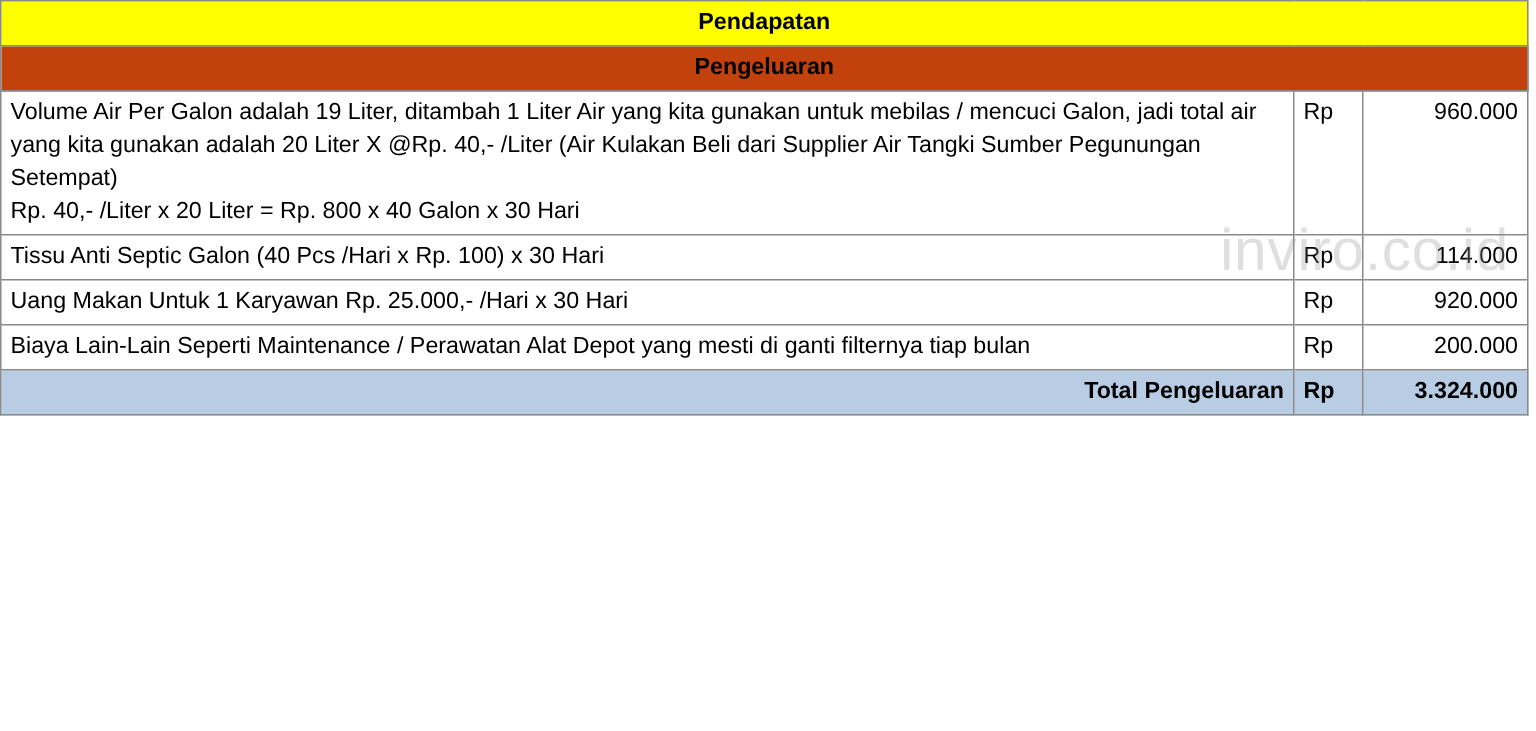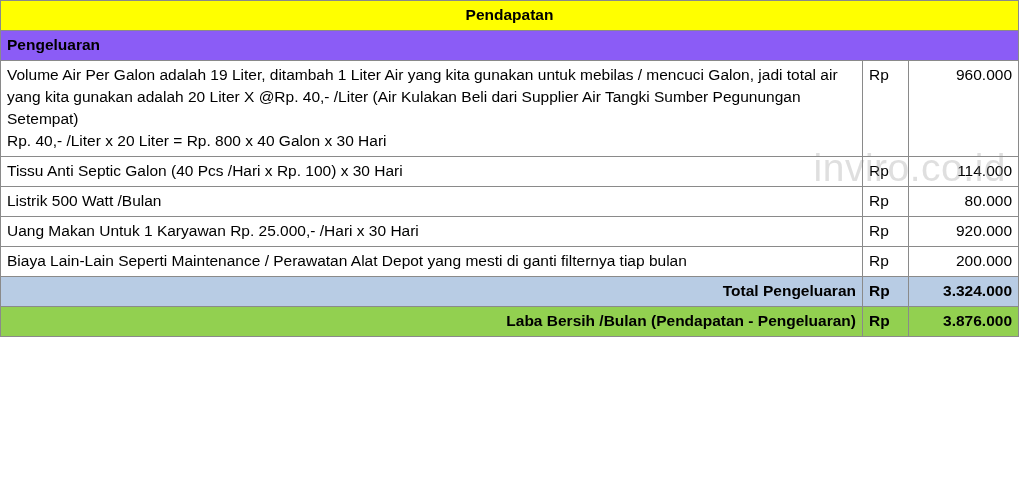--- a/index.html
+++ b/index.html
@@ -46,22 +46,22 @@
 
   .row-header td {
     background: #ffff00;
     text-align: center;
     font-weight: bold;
     font-size: 16px;
     padding-top: 4px;
     padding-bottom: 5px;
   }
   .row-header-exp td {
-    background: #8b5cf6;
-    text-align: left;
+    background: #c2410c;
+    text-align: center;
     font-weight: bold;
     font-size: 16px;
     padding-top: 4px;
     padding-bottom: 5px;
   }
 
   .cur {
     text-align: left;
     font-weight: normal;
   }
@@ -133,48 +133,38 @@
         <td class="amt">960.000</td>
       </tr>
 
 
       <tr>
         <td class="desc">Tissu Anti Septic Galon  (40 Pcs /Hari x Rp. 100) x 30 Hari</td>
         <td class="cur">Rp</td>
         <td class="amt">114.000</td>
       </tr>
 
-      <tr>
-        <td class="desc">Listrik 500 Watt /Bulan</td>
-        <td class="cur">Rp</td>
-        <td class="amt">80.000</td>
-      </tr>
 
 
       <tr>
         <td class="desc">Uang Makan Untuk 1 Karyawan Rp. 25.000,- /Hari x 30 Hari</td>
         <td class="cur">Rp</td>
         <td class="amt">920.000</td>
       </tr>
 
       <tr>
         <td class="desc">Biaya Lain-Lain Seperti Maintenance / Perawatan Alat Depot yang mesti di ganti filternya tiap bulan</td>
         <td class="cur">Rp</td>
         <td class="amt">200.000</td>
       </tr>
 
       <tr class="row-total">
         <td class="desc">Total Pengeluaran</td>
         <td class="cur">Rp</td>
         <td class="amt">3.324.000</td>
       </tr>
 
-      <tr class="row-net">
-        <td class="desc">Laba Bersih /Bulan (Pendapatan - Pengeluaran)</td>
-        <td class="cur">Rp</td>
-        <td class="amt">3.876.000</td>
-      </tr>
 
     </tbody>
   </table>
 
   <div class="watermark">inviro.co.id</div>
 </div>
 
 </body></html>

